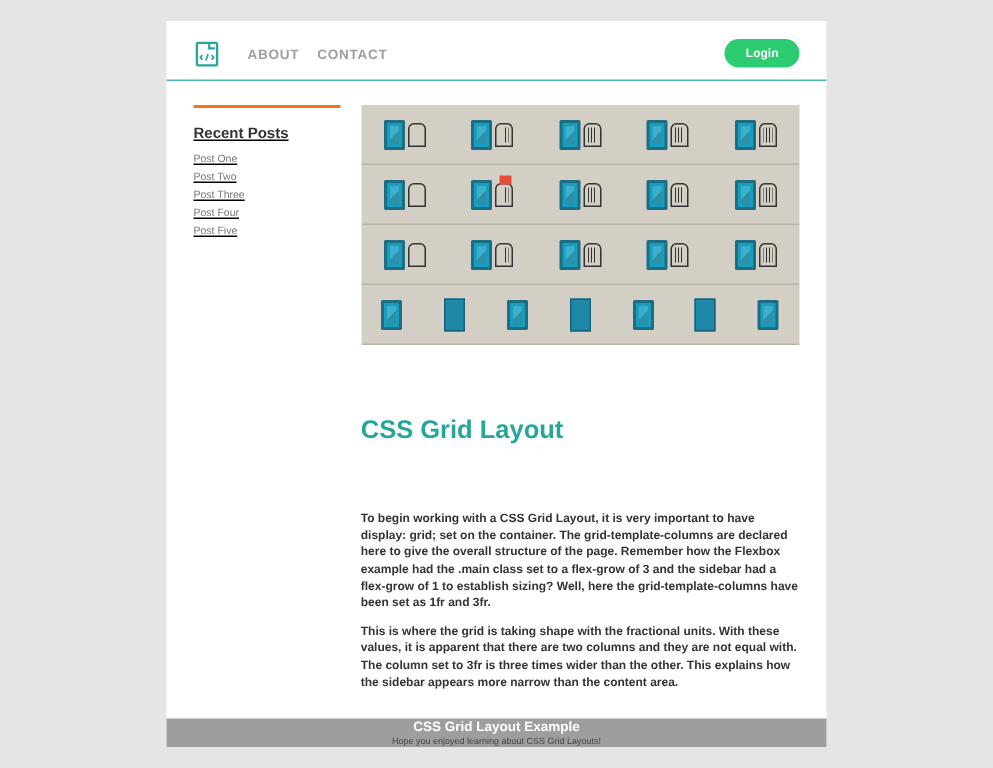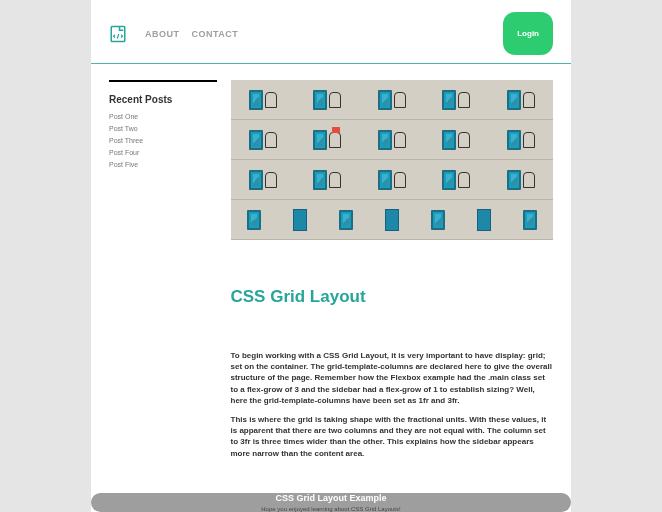--- a/index.html
+++ b/index.html
@@ -11,23 +11,23 @@
       font-family: -apple-system, BlinkMacSystemFont, 'Segoe UI', Arial, sans-serif;
       background: #e5e5e5;
       width: 662px;
       height: 512px;
       display: flex;
       justify-content: center;
       padding: 0;
       overflow: hidden;
     }
     .page-container {
-      width: 480px;
+      width: 440px;
       background: #fff;
-      margin: 0 auto;
+      margin: 14px auto;
       display: flex;
       flex-direction: column;
     }
     header {
       display: flex;
       align-items: center;
       padding: 12px 18px 8px 18px;
       border-bottom: 1px solid #4db6ac;
     }
     .logo {
@@ -45,35 +45,36 @@
       font-weight: 600;
       color: #9e9e9e;
       letter-spacing: 0.5px;
       cursor: pointer;
     }
     .login-btn {
       background: #2ecc71;
       color: #fff;
       border: none;
       border-radius: 12px;
-      padding: 17px 14px;
+      padding: 5px 14px;
       font-size: 8px;
       font-weight: 600;
       cursor: pointer;
     }
     .main-grid {
       display: grid;
       grid-template-columns: 1fr 3fr;
       gap: 14px;
       padding: 16px 18px 0 18px;
       flex: 1;
     }
     .sidebar {
-      border-top: 2px solid #000000;
+      border-top: 2px solid #f97316;
       padding-top: 12px;
+      text-decoration: underline;
     }
     .sidebar-heading {
       font-size: 10px;
       font-weight: 700;
       color: #333;
       margin-bottom: 8px;
     }
     .sidebar-list {
       list-style: none;
     }
@@ -167,21 +168,20 @@
       line-height: 1.4;
       color: #333;
       font-weight: 700;
       margin-bottom: 8px;
     }
     footer {
       background: #9e9e9e;
       text-align: center;
       padding: 0 0;
       margin-top: 8px;
-      border-radius: 14px;
     }
     .footer-title {
       font-size: 9px;
       font-weight: 700;
       color: #fff;
       margin-bottom: 3px;
     }
     .footer-sub {
       font-size: 6px;
       color: #444;

